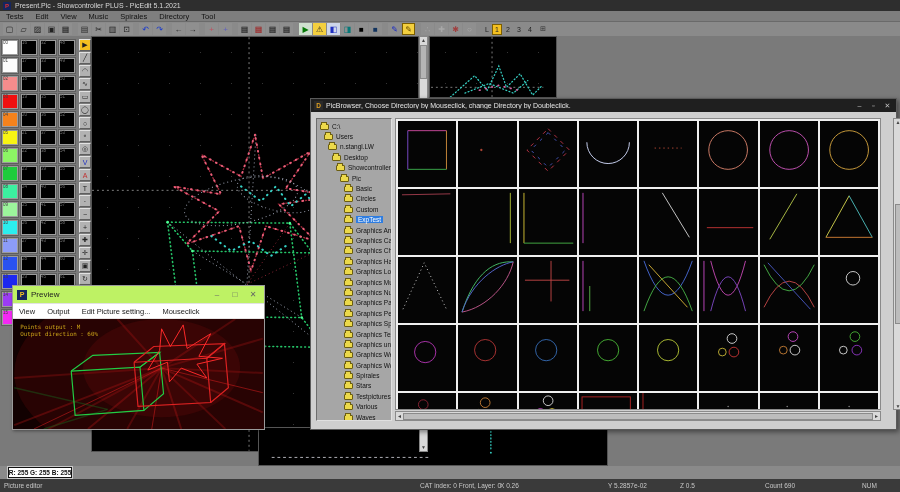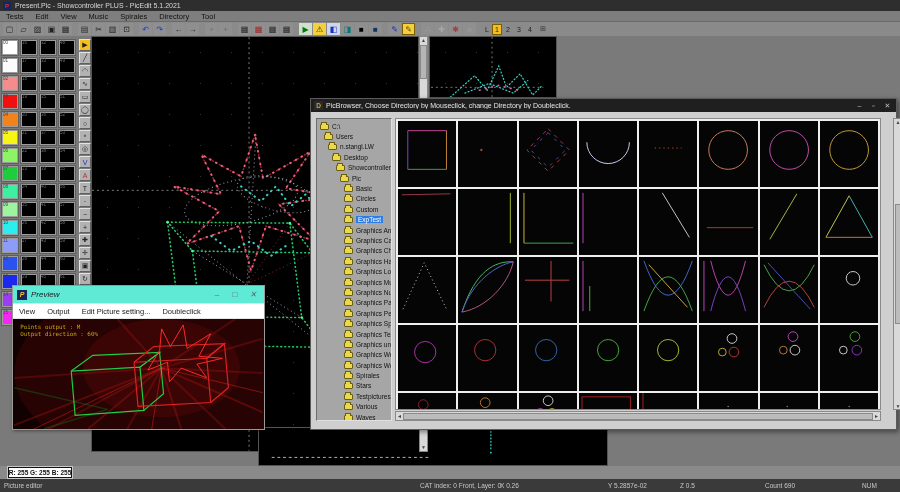--- a/index.html
+++ b/index.html
@@ -36,21 +36,21 @@
   #main-vscroll{left:419px;top:36px;width:9px;height:416px;background:#d9d9d9;border:1px solid #888;z-index:2;display:flex;flex-direction:column;justify-content:space-between;align-items:center;}
   #main-vscroll .arr{font-size:5px;color:#444;line-height:7px;}
   #main-vscroll .vthumb{width:7px;height:34px;background:#b5b5b5;border:1px solid #8a8a8a;position:absolute;left:0;top:8px;}
   
   #bottombar{left:0;top:466px;width:900px;height:13px;background:#8a8a8a;z-index:5;}
   #rgbbox{left:8px;top:467px;width:64px;height:11px;background:#fff;border:1px solid #111;box-shadow:0 0 0 1px #c9c9c9;font-size:6.5px;font-weight:bold;color:#111;display:flex;align-items:center;justify-content:center;white-space:nowrap;z-index:6;}
   #statusbar{left:0;top:479px;width:900px;height:13px;background:#3a3a3a;z-index:50;color:#c8c8c8;font-size:6.5px;}
   #statusbar span{position:absolute;top:3px;white-space:nowrap;}
   
   #preview{left:12px;top:285px;width:253px;height:145px;background:#fff;border:1px solid #9a9a9a;z-index:30;box-shadow:1px 1px 3px rgba(0,0,0,.4);}
-  #preview .ptitle{height:18px;background:#5eead4;display:flex;align-items:center;gap:4px;padding:0 4px;border-bottom:1px solid #e2e2e2;font-style:italic;}
+  #preview .ptitle{height:18px;background:#bef264;display:flex;align-items:center;gap:4px;padding:0 4px;border-bottom:1px solid #e2e2e2;}
   #preview .picon{width:10px;height:10px;background:#16265e;color:#f4c020;font-size:7px;font-weight:bold;text-align:center;line-height:10px;}
   #preview .ptext{font-size:8px;color:#222;flex:1;}
   #preview .wbtn{font-size:8px;color:#666;width:14px;text-align:center;}
   #preview .pmenu{height:15px;background:#fff;display:flex;align-items:center;border-bottom:1px solid #e6e6e6;}
   #preview .pmenu span{font-size:7.5px;color:#222;padding:0 6px;}
   #preview-render{width:251px;height:110px;background:#120101;background-image:radial-gradient(circle,#221008 0.6px,transparent 0.7px);background-size:20px 20px;}
   
   #browser{left:310px;top:98px;width:587px;height:332px;background:#cfcfcf;border:1px solid #5a5a5a;z-index:20;box-shadow:2px 2px 5px rgba(0,0,0,.45);}
   #browser .btitle{height:13px;background:#1f1f1f;display:flex;align-items:center;gap:3px;padding:0 3px;}
   #browser .bicon{width:9px;height:9px;background:#2a2a2a;color:#e0a020;font-size:6.5px;font-weight:bold;text-align:center;line-height:9px;}
@@ -784,21 +784,21 @@
     <div class="picon">P</div>
     <div class="ptext">Preview</div>
     <span class="wbtn">–</span>
     <span class="wbtn">□</span>
     <span class="wbtn">✕</span>
   </div>
   <div class="pmenu" id="preview-menu">
       <span>View</span>
       <span>Output</span>
       <span>Edit Picture setting...</span>
-      <span>Doubleclick</span>
+      <span>Mouseclick</span>
     </div>
   <div id="preview-render">
     <svg viewBox="0 0 253 112" width="251" height="110">
         <ellipse cx="150" cy="55" rx="150" ry="90" fill="#2b0303" opacity="0.9"></ellipse>
         <ellipse cx="150" cy="50" rx="80" ry="50" fill="#3d0606" opacity="0.9"></ellipse>
         <line x1="150" y1="50" x2="0" y2="108" stroke="#b31515" opacity="0.35" stroke-width="2"></line>
         <line x1="150" y1="50" x2="35" y2="112" stroke="#b31515" opacity="0.3" stroke-width="2"></line>
         <line x1="150" y1="50" x2="75" y2="112" stroke="#b31515" opacity="0.35" stroke-width="2"></line>
         <line x1="150" y1="50" x2="115" y2="112" stroke="#b31515" opacity="0.3" stroke-width="2"></line>
         <line x1="150" y1="50" x2="170" y2="112" stroke="#b31515" opacity="0.35" stroke-width="2"></line>

